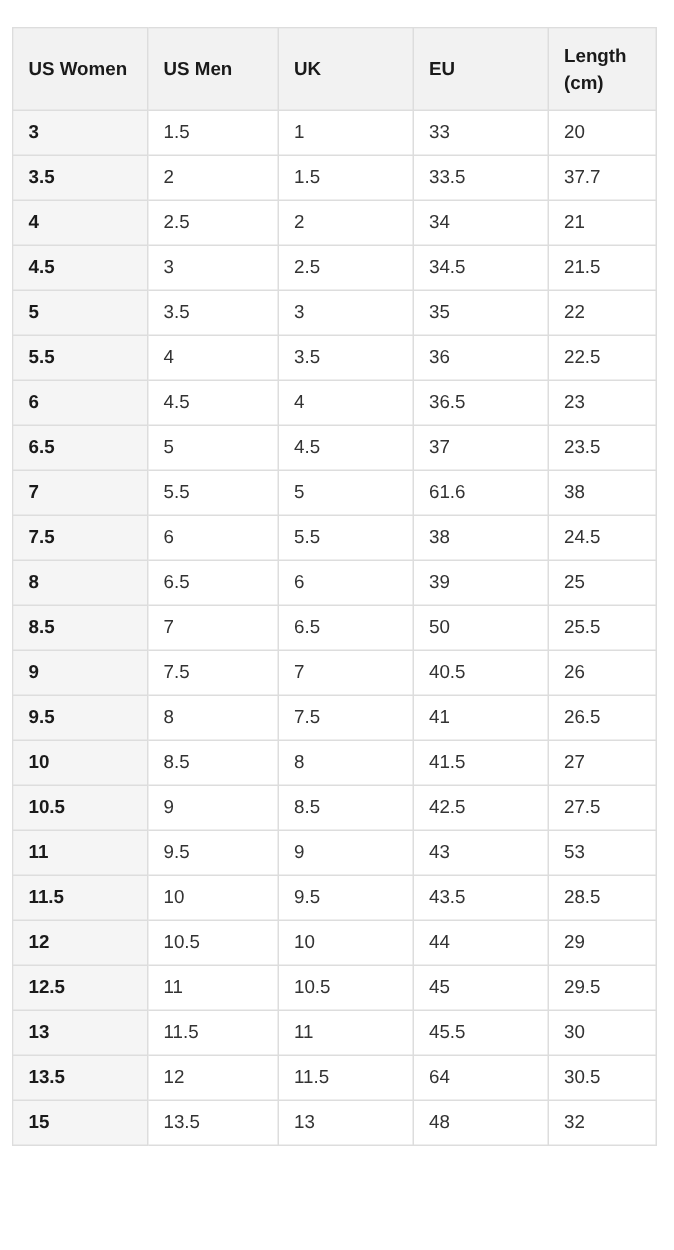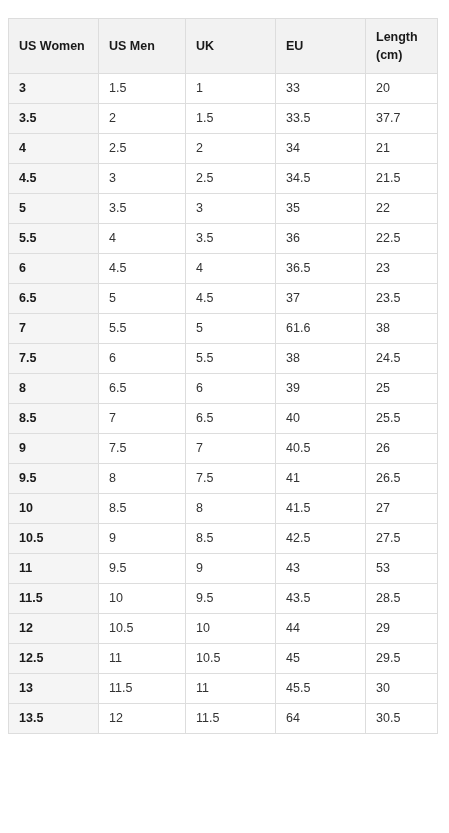--- a/index.html
+++ b/index.html
@@ -159,21 +159,21 @@
           <td class="rowhead">8</td>
           <td>6.5</td>
           <td>6</td>
           <td>39</td>
           <td>25</td>
         </tr>
         <tr>
           <td class="rowhead">8.5</td>
           <td>7</td>
           <td>6.5</td>
-          <td>40</td>
+          <td>50</td>
           <td>25.5</td>
         </tr>
         <tr>
           <td class="rowhead">9</td>
           <td>7.5</td>
           <td>7</td>
           <td>40.5</td>
           <td>26</td>
         </tr>
         <tr>
@@ -232,15 +232,22 @@
           <td>45.5</td>
           <td>30</td>
         </tr>
         <tr>
           <td class="rowhead">13.5</td>
           <td>12</td>
           <td>11.5</td>
           <td>64</td>
           <td>30.5</td>
         </tr>
+        <tr>
+          <td class="rowhead">15</td>
+          <td>13.5</td>
+          <td>13</td>
+          <td>48</td>
+          <td>32</td>
+        </tr>
       </tbody>
   </table>
 </div>
 
 </body></html>

